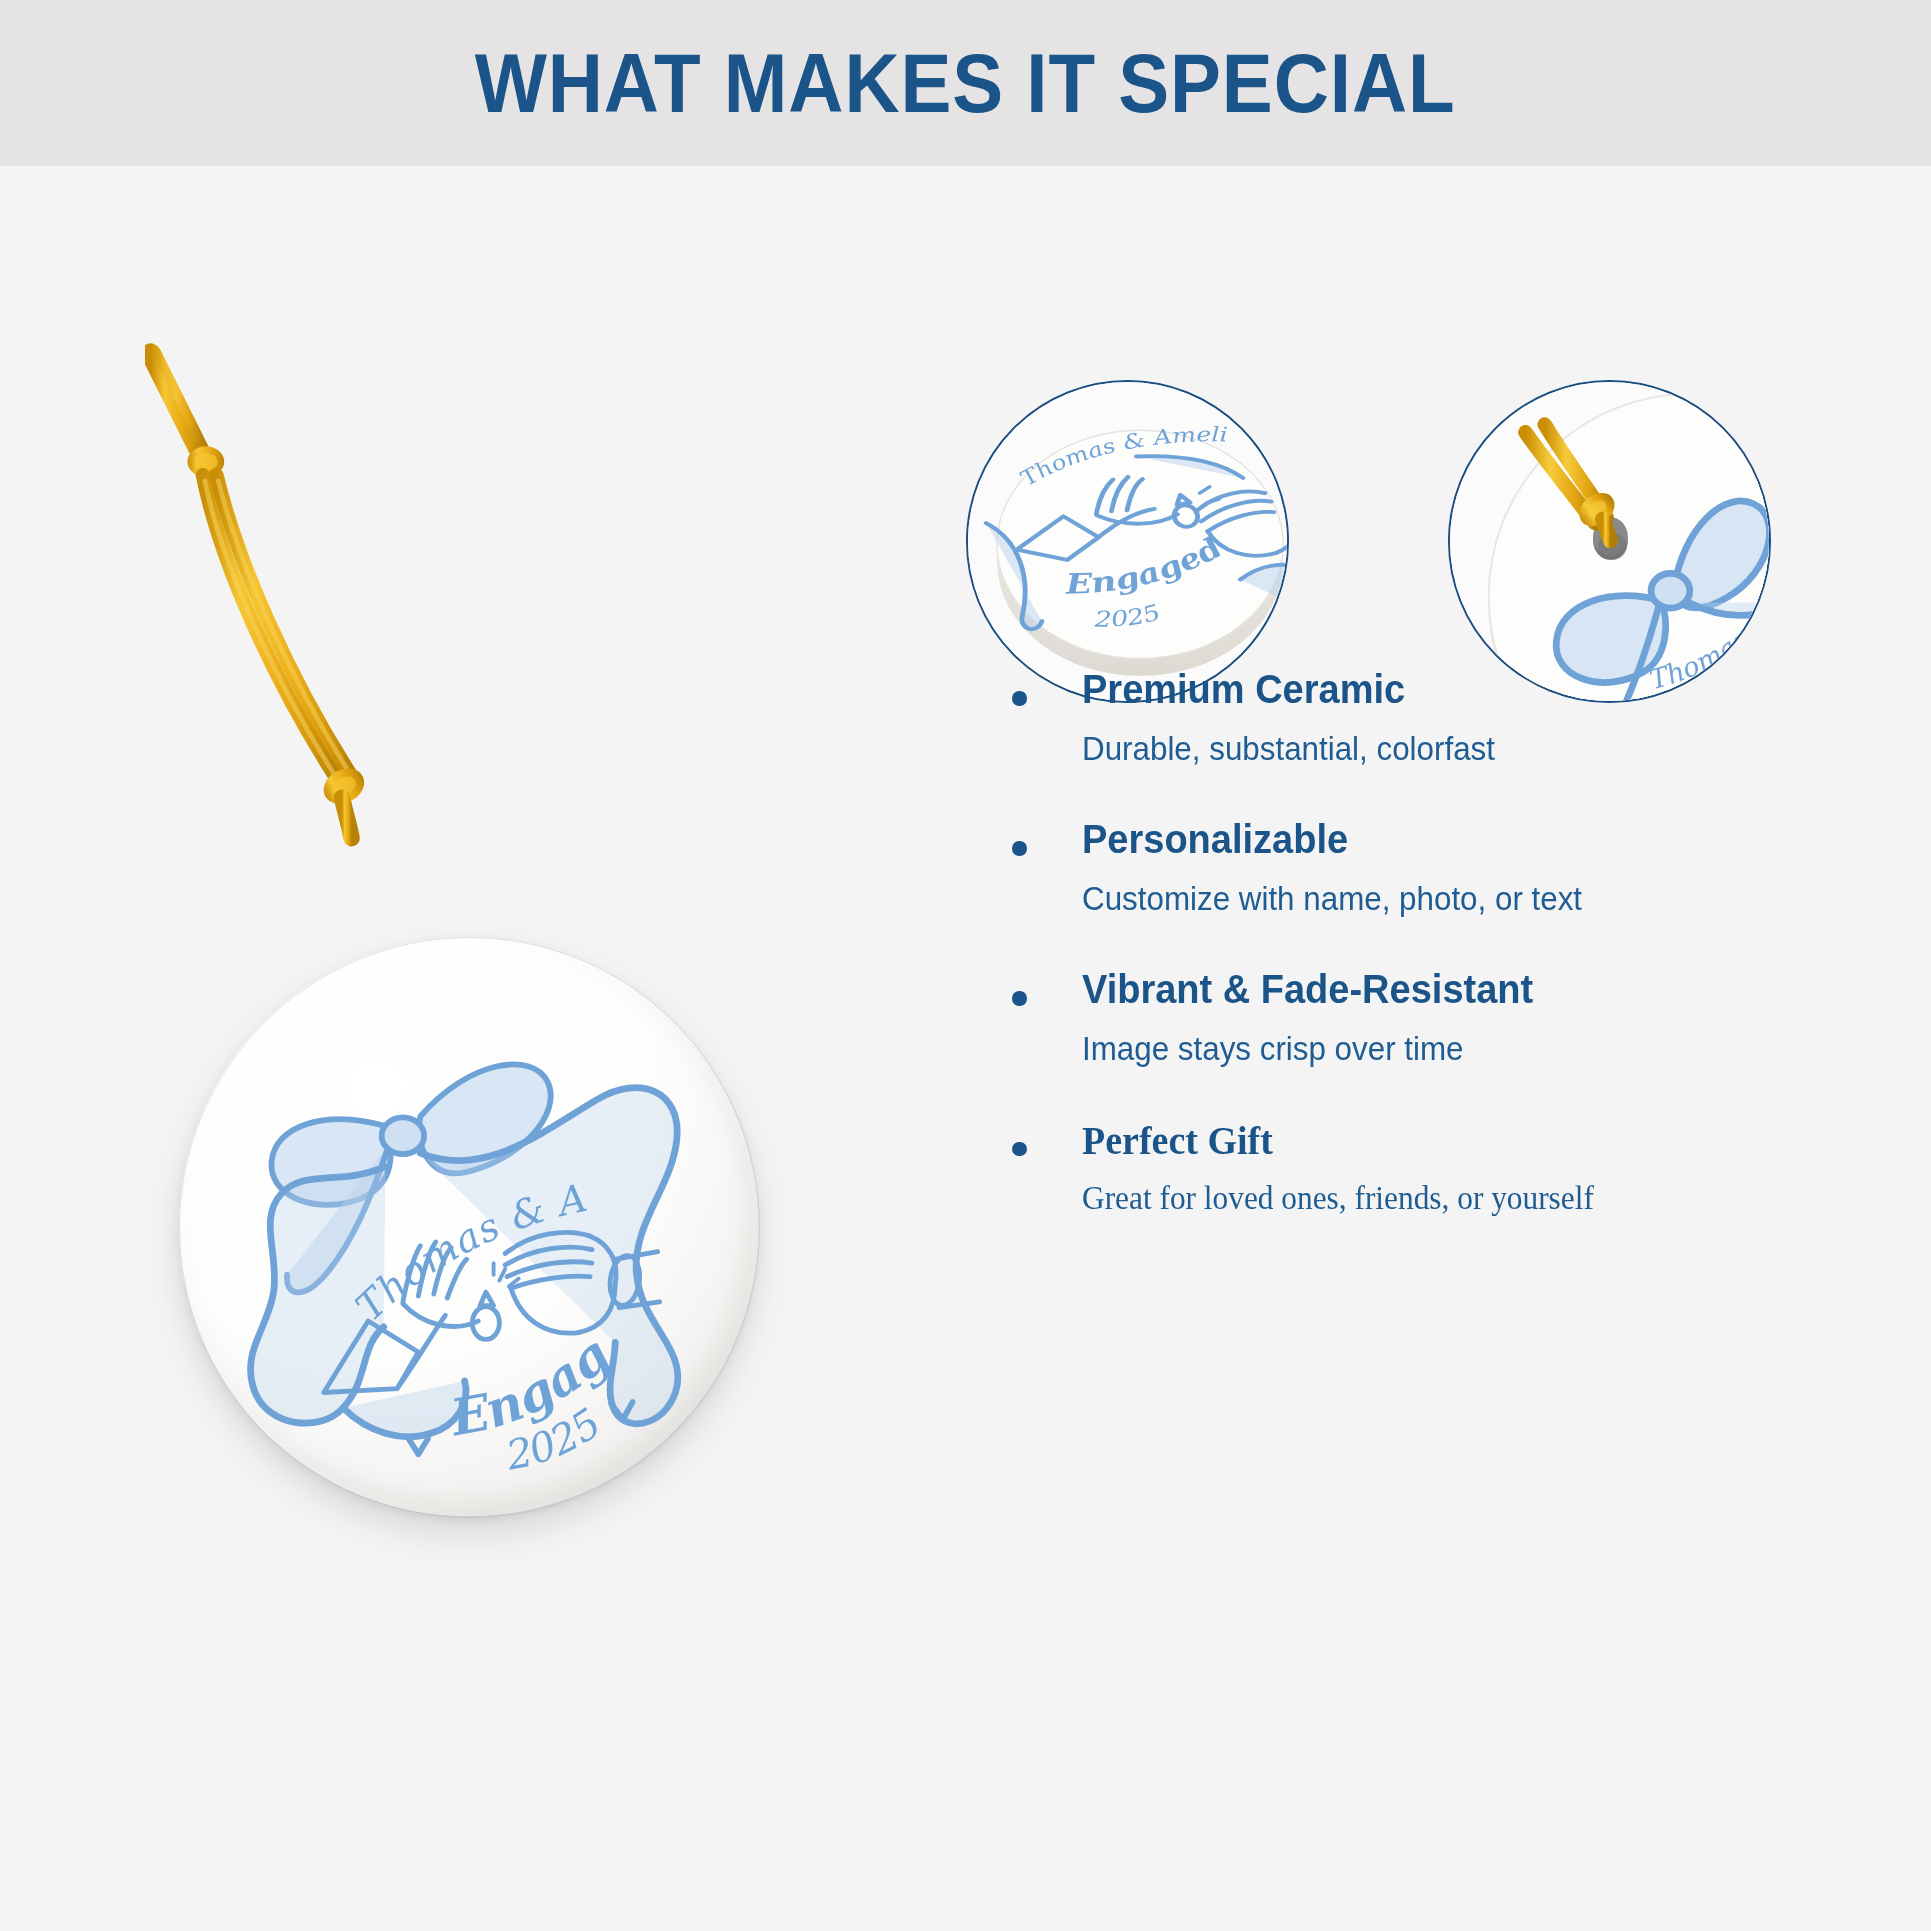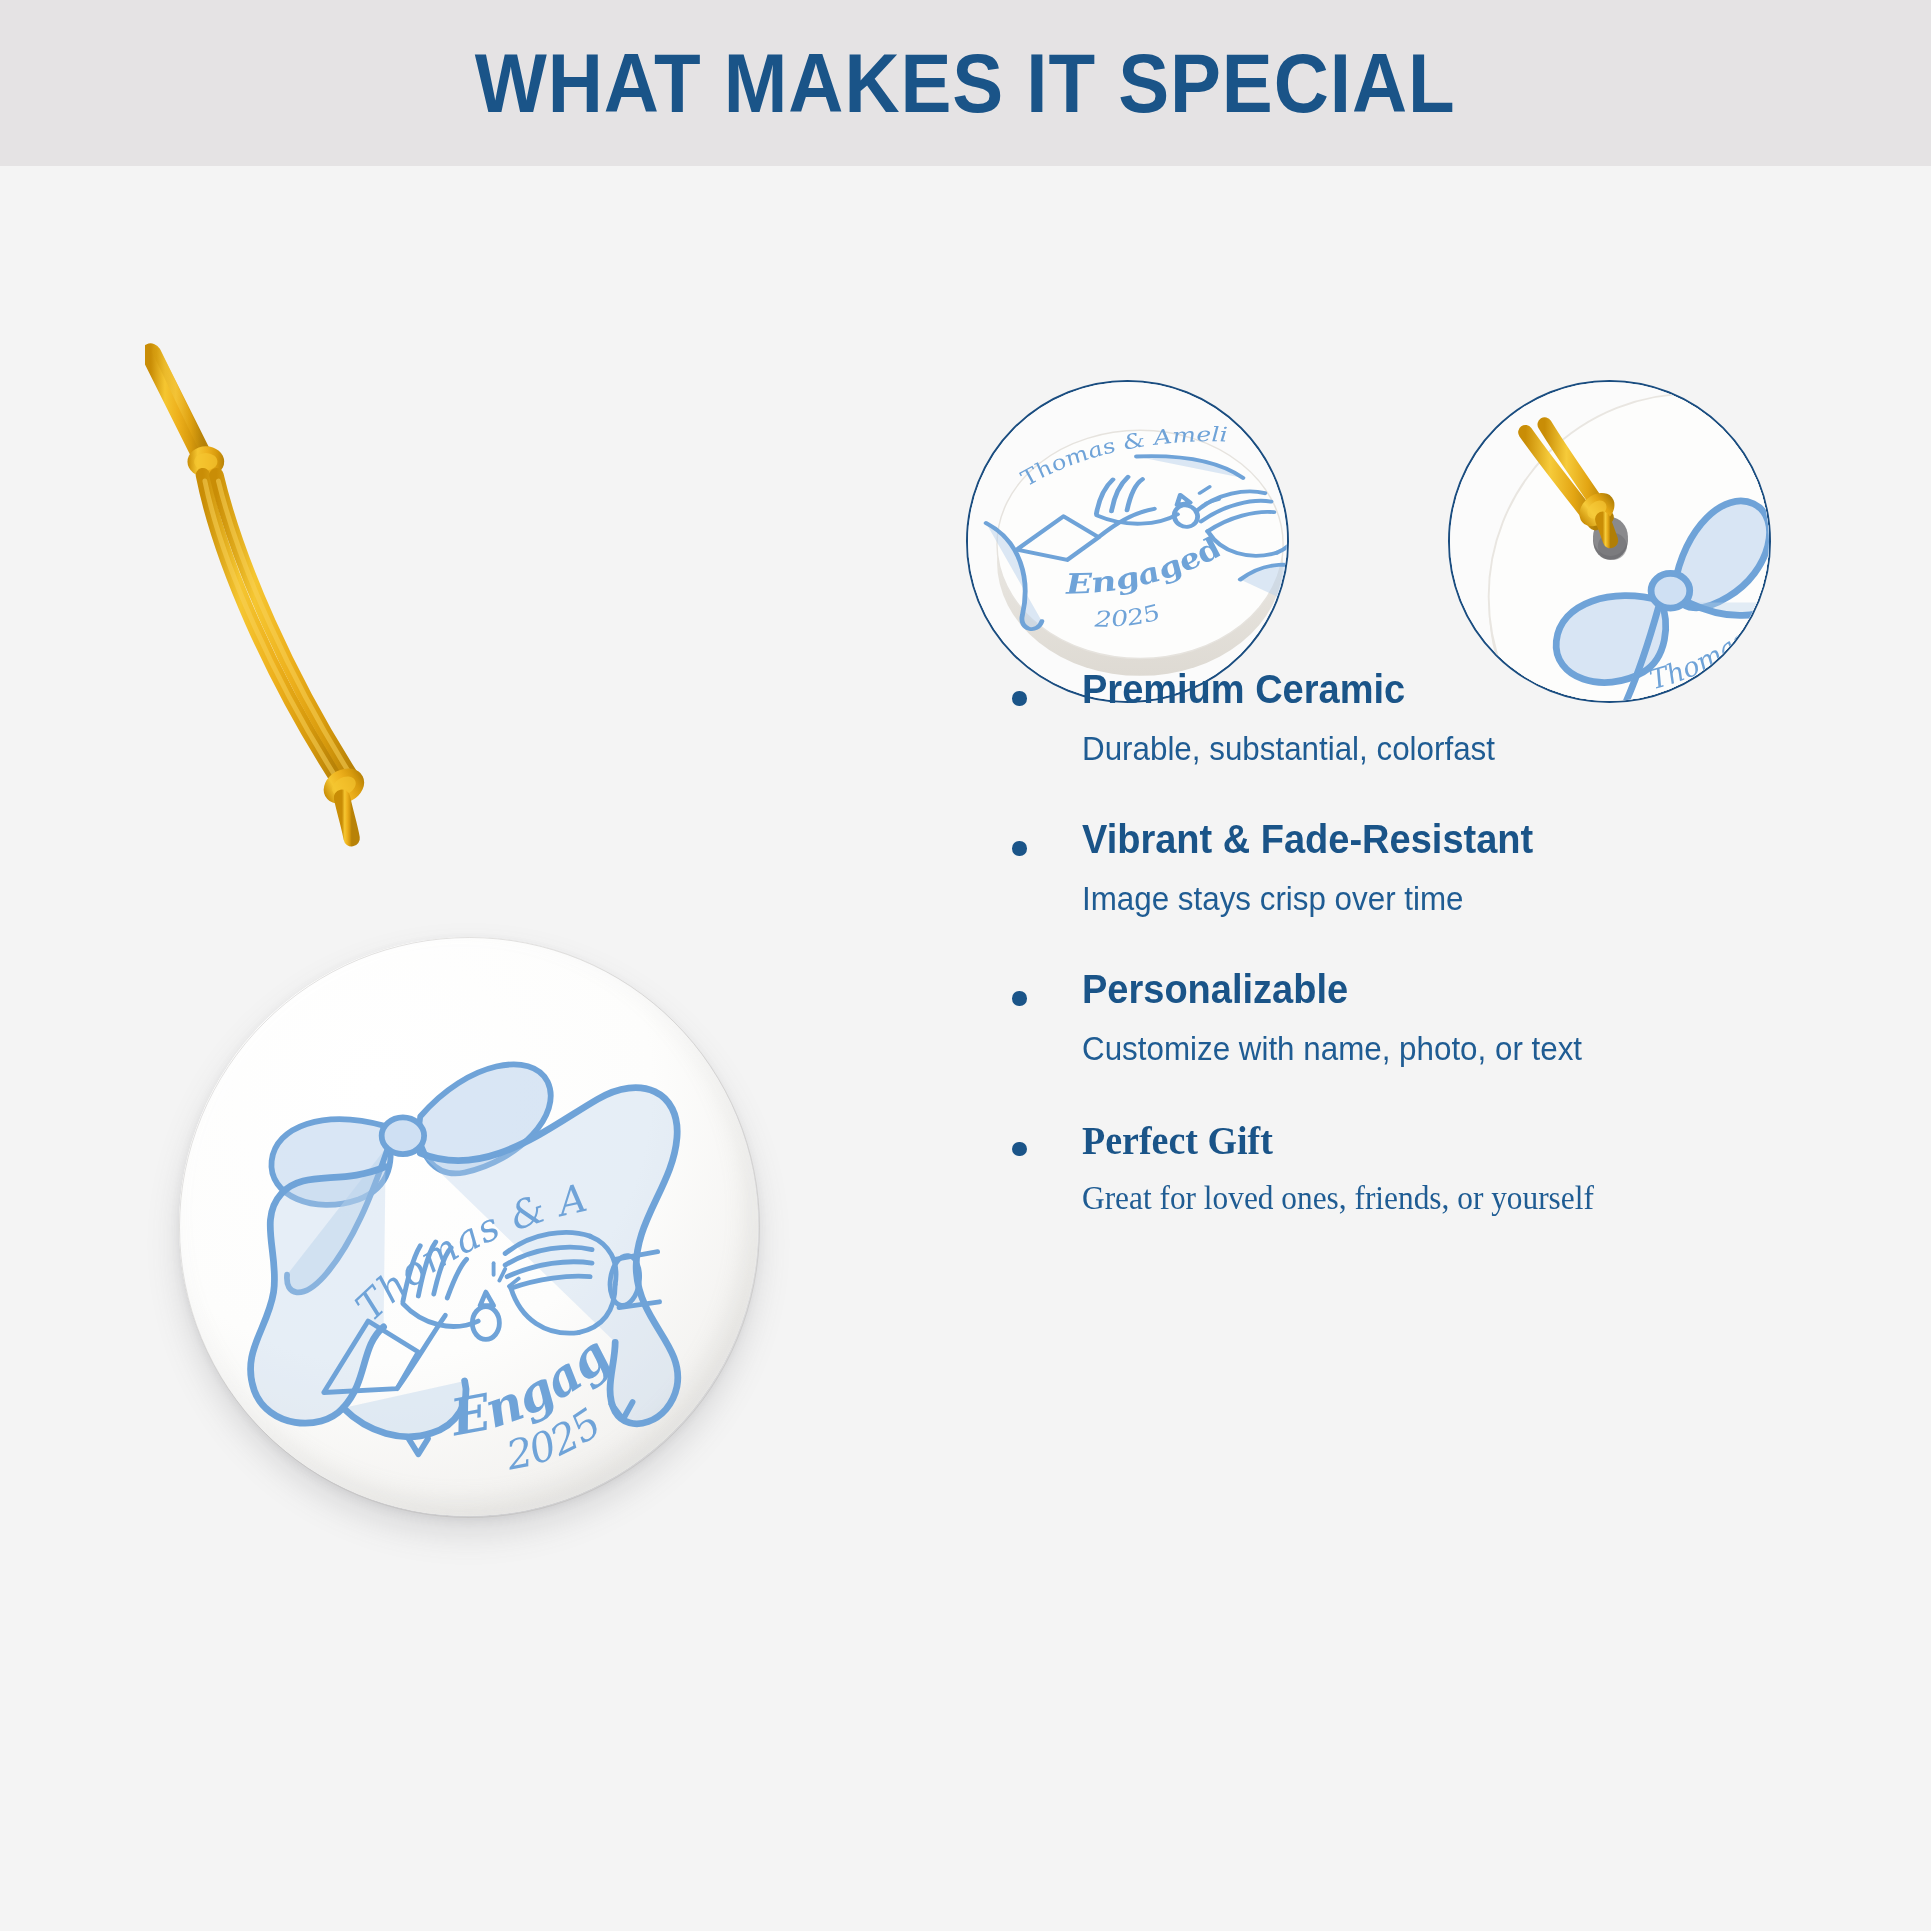--- a/index.html
+++ b/index.html
@@ -321,28 +321,28 @@
 
     <div class="feature">
       <span class="bullet"></span>
       <div class="feature-title">Premium Ceramic</div>
       <div class="feature-desc">Durable, substantial, colorfast</div>
     </div>
 
 
     <div class="feature">
       <span class="bullet"></span>
+      <div class="feature-title">Personalizable</div>
+      <div class="feature-desc">Customize with name, photo, or text</div>
+    </div>
+
+    <div class="feature">
+      <span class="bullet"></span>
       <div class="feature-title">Vibrant &amp; Fade-Resistant</div>
       <div class="feature-desc">Image stays crisp over time</div>
-    </div>
-
-    <div class="feature">
-      <span class="bullet"></span>
-      <div class="feature-title">Personalizable</div>
-      <div class="feature-desc">Customize with name, photo, or text</div>
     </div>
 
     <div class="feature">
       <span class="bullet"></span>
       <div class="feature-title">Perfect Gift</div>
       <div class="feature-desc">Great for loved ones, friends, or yourself</div>
     </div>
 
   </div>
 

